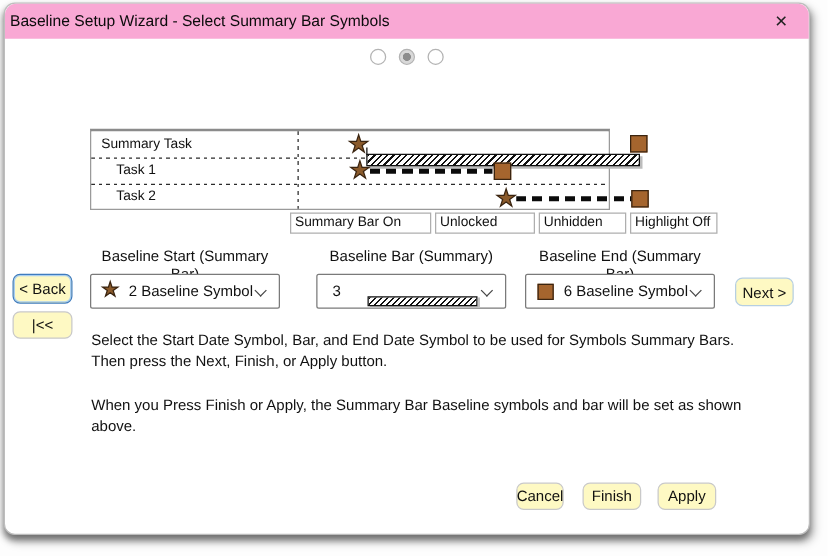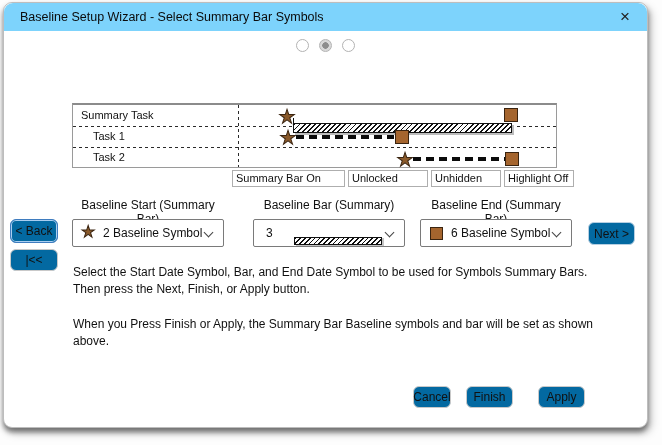--- a/index.html
+++ b/index.html
@@ -5,38 +5,38 @@
   * { margin:0; padding:0; box-sizing:border-box; }
   html,body { width:662px; height:445px; background:#fdfdfd; overflow:hidden;
               font-family:"Liberation Sans", sans-serif; color:#111; }
   .stage { position:relative; width:662px; height:445px; }
 
   
   .dialog { position:absolute; left:3px; top:2px; width:645px; height:426px;
             background:#fff; border:1px solid #bdbdbd; border-radius:9px;
             box-shadow: 0 4px 5px rgba(45,45,45,.55), 3px 5px 8px rgba(0,0,0,.25); }
   .titlebar { position:absolute; left:0; top:0; right:0; height:28px;
-              background:#7dd3fc; border-radius:9px 9px 0 0;
-              display:flex; align-items:center; padding:0 16px; }
+              background:#f9a8d4; border-radius:9px 9px 0 0;
+              display:flex; align-items:center; padding:0 4px; }
   .title { font-size:12.5px; color:#0b0b0b; }
   .close-btn { position:absolute; right:10px; top:3px; width:24px; height:22px;
                display:flex; align-items:center; justify-content:center;
                font-size:17px; color:#222; cursor:default; }
 
   
   .steps { position:absolute; left:0; right:0; top:36px; display:flex;
            justify-content:center; gap:10px; }
   .dot { width:13px; height:13px; border-radius:50%; border:1.5px solid #b3b3b3; background:#fff; }
   .dot.active { border-color:#b3b3b3;
                 background: radial-gradient(circle, #8d8d8d 0 3px, #d9d9d9 3.5px); }
 
   .intro { position:absolute; left:73px; top:66px; width:530px; font-size:12px; }
 
   
-  .preview { position:absolute; left:72px; top:103px; width:485px; height:65px;
+  .preview { position:absolute; left:72px; top:103px; width:416px; height:65px;
              background:#fff; border:1px solid #9a9a9a; border-top:2px solid #8b8b8b; }
   .row-label { position:absolute; font-size:11px; color:#111; }
   .sep { position:absolute; left:0; right:0; height:1px;
          background: repeating-linear-gradient(90deg,#2a2a2a 0 3px, transparent 3px 6px); }
   .vline { position:absolute; top:0; bottom:0; width:1px;
            background: repeating-linear-gradient(180deg,#2a2a2a 0 3px, transparent 3px 6px); }
   .star { position:absolute; transform:translate(-50%,-50%); font-size:19px; line-height:19px;
           color:#8a5a2b; -webkit-text-stroke:1px #3a2410;
           font-family:"DejaVu Sans", sans-serif; }
   .sq { position:absolute; width:14px; height:14px; background:#a5652e; border:1.5px solid #3a2410; }
@@ -64,21 +64,21 @@
                     font-family:"DejaVu Sans", sans-serif; }
   .combo .sq-ic { position:absolute; left:9px; top:7px; width:13px; height:13px;
                   background:#a5652e; border:1.5px solid #3a2410; }
   .combo .num { position:absolute; left:12px; top:6px; font-size:12px; }
   .combo .bar-ic { position:absolute; left:40px; top:17px; width:88px; height:8px;
                    border:1px solid #101010;
                    background: repeating-linear-gradient(135deg,#101010 0 1.2px, #fdfdfd 1.2px 3.4px);
                    box-shadow:2px 1px 0 #c4c4c4; }
 
   
-  .btn { position:absolute; background:#0369a1; border:1px solid #c9c9c9; border-radius:6px;
+  .btn { position:absolute; background:#fef9c3; border:1px solid #c9c9c9; border-radius:6px;
          font-size:12px; display:flex; align-items:center; justify-content:center;
          color:#111; cursor:default; }
   .btn.focus { border:1px solid #3f7cbf; box-shadow:0 0 0 1px #a9cef0 inset; }
   .btn.nextish { border-color:#b6cfe2; }
 
   .para { position:absolute; left:73px; width:522px; font-size:12px; line-height:17px; }
 </style>
 </head>
 <body>
 
@@ -162,16 +162,16 @@
 
   <div class="para" style="top:264px;">Select the Start Date Symbol, Bar, and End Date Symbol to be used for Symbols Summary Bars. Then press the Next, Finish, or Apply button.</div>
   <div class="para" style="top:316px;">When you Press Finish or Apply, the Summary Bar Baseline symbols and bar will be set as shown above.</div>
 
   <div class="btn" style="left:413px; top:386px; width:38px; height:22px;">
     <span>Cancel</span>
   </div>
   <div class="btn" style="left:466px; top:386px; width:47px; height:22px;">
     <span>Finish</span>
   </div>
-  <div class="btn" style="left:538px; top:386px; width:47px; height:22px;">
+  <div class="btn" style="left:526px; top:386px; width:47px; height:22px;">
     <span>Apply</span>
   </div>
 </div>
 
 </body></html>

